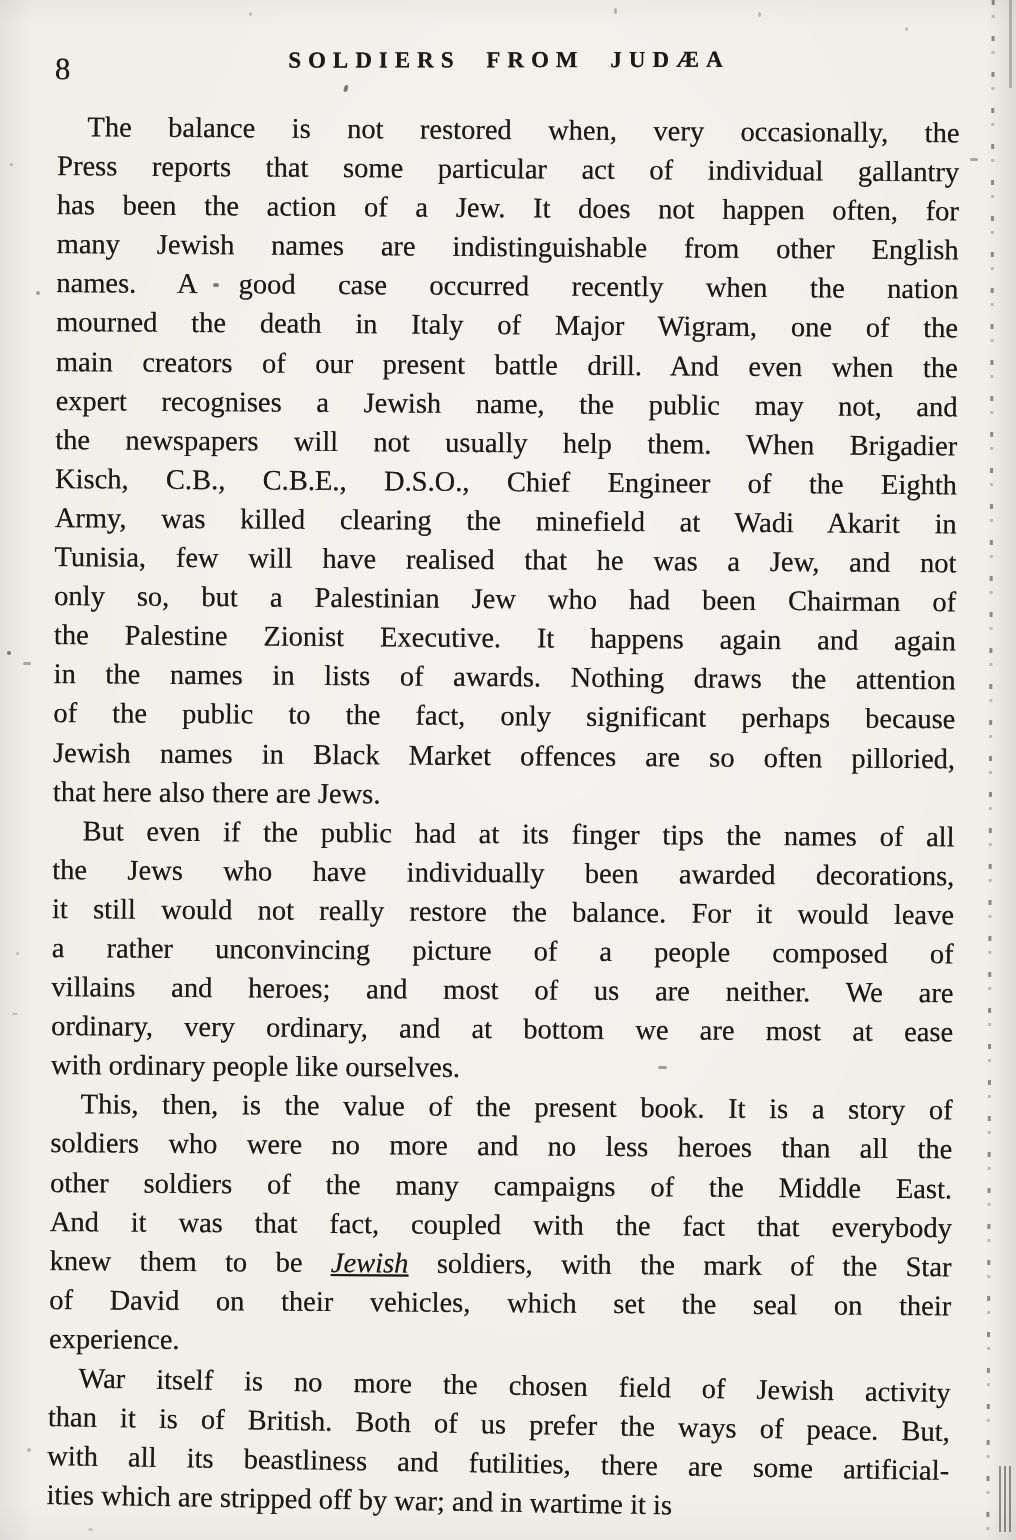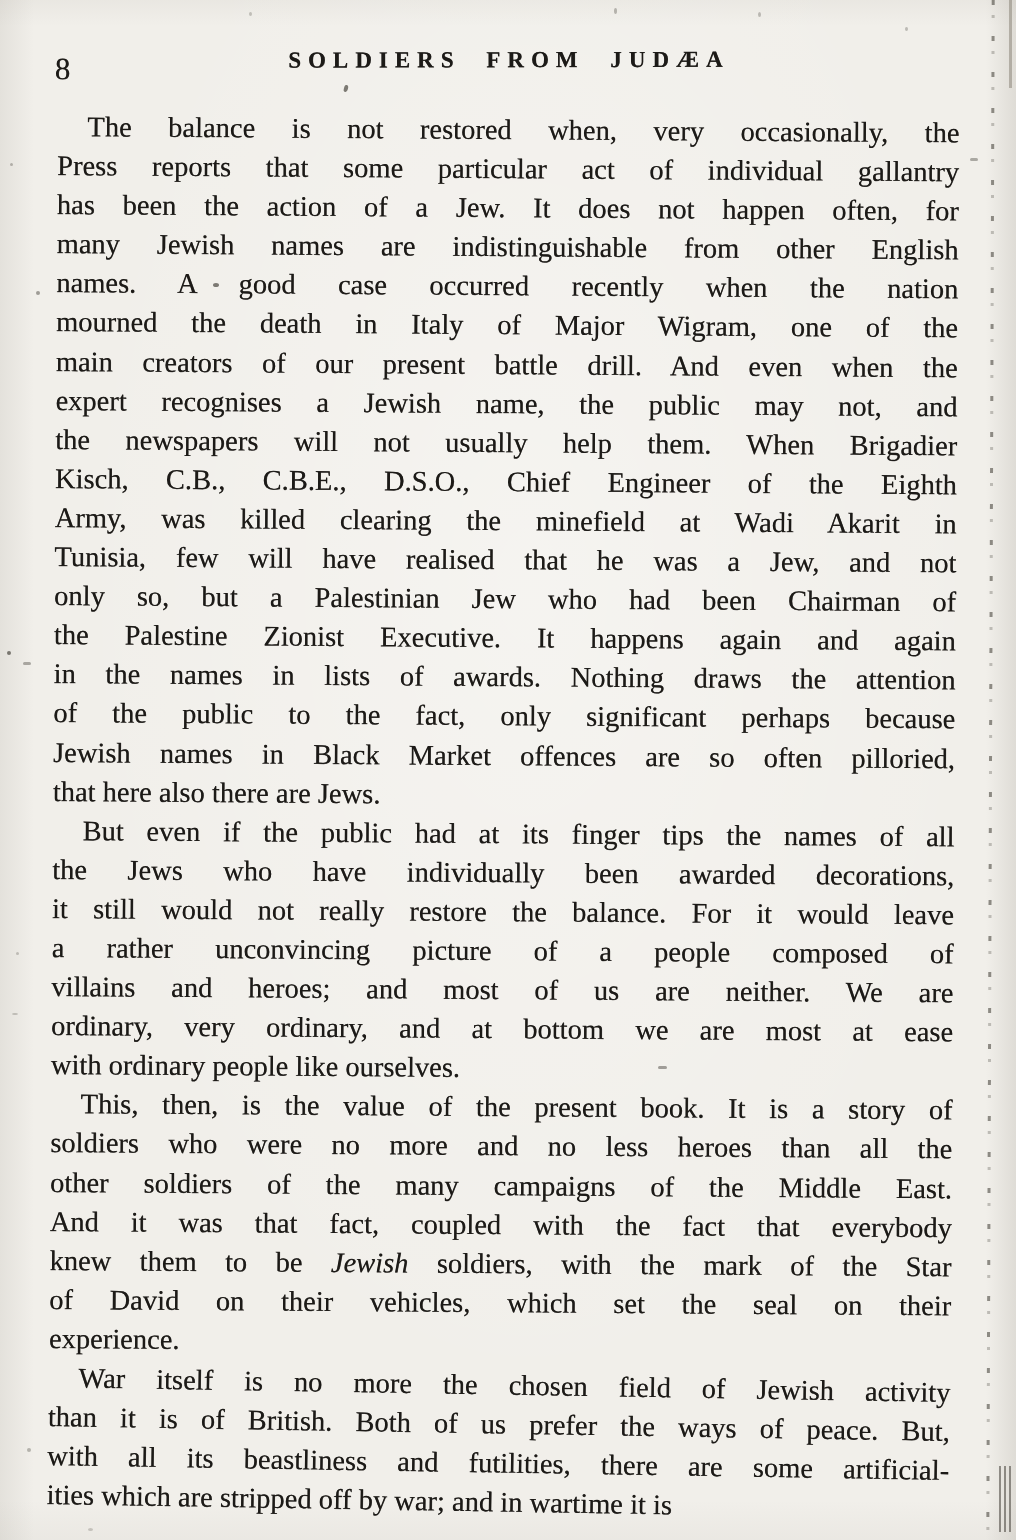--- a/index.html
+++ b/index.html
@@ -58,21 +58,21 @@
   }
   .line {
     font-size: 28.5px;
     line-height: 39.1px;
     text-align: justify;
     text-align-last: justify;
     text-shadow: 0.2px 0.2px 0.4px rgba(28,26,23,0.7);
   }
   .line.first { text-indent: 30px; }
   .line.last  { text-align-last: left; }
-  .line i { font-style: italic; }
+  .line i { font-style: italic; text-decoration: underline; }
 
   
   .artifact { position: absolute; pointer-events: none; }
   .edge-dots {
     left: 989px; top: 0; width: 3px; height: 1540px;
     background: repeating-linear-gradient(180deg,
       rgba(75,72,64,0.60) 0 5px, rgba(75,72,64,0) 5px 15px,
       rgba(75,72,64,0.30) 15px 18px, rgba(75,72,64,0) 18px 36px);
     transform: rotate(0.2deg);
   }

